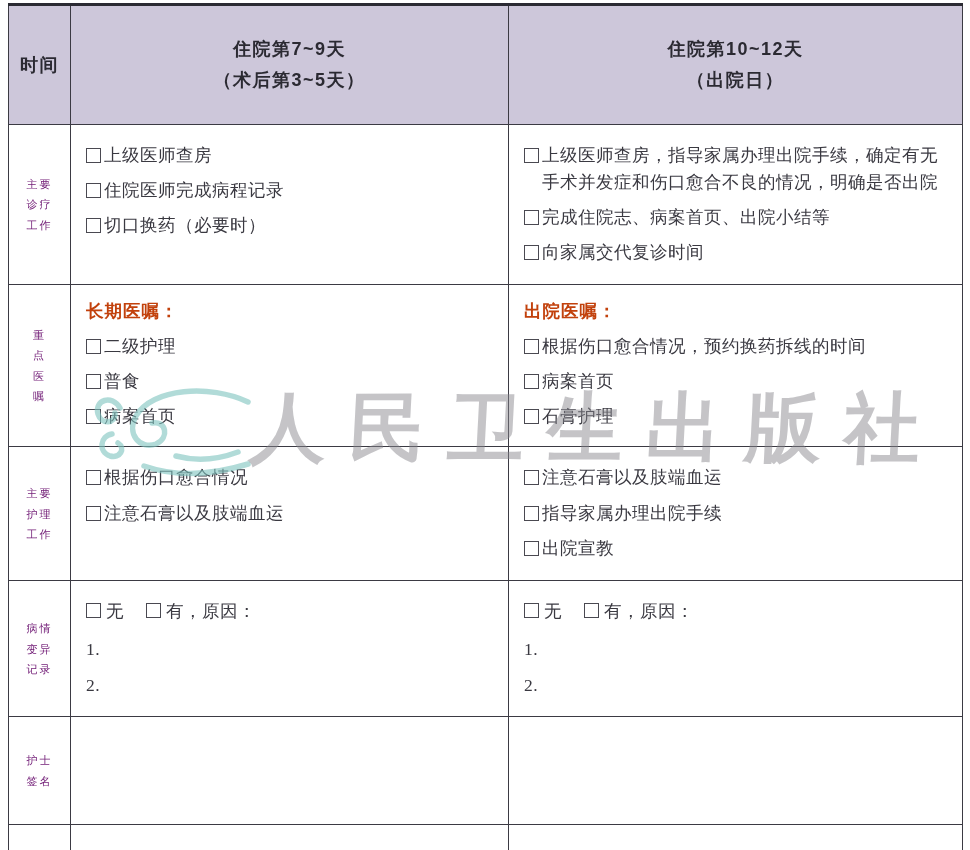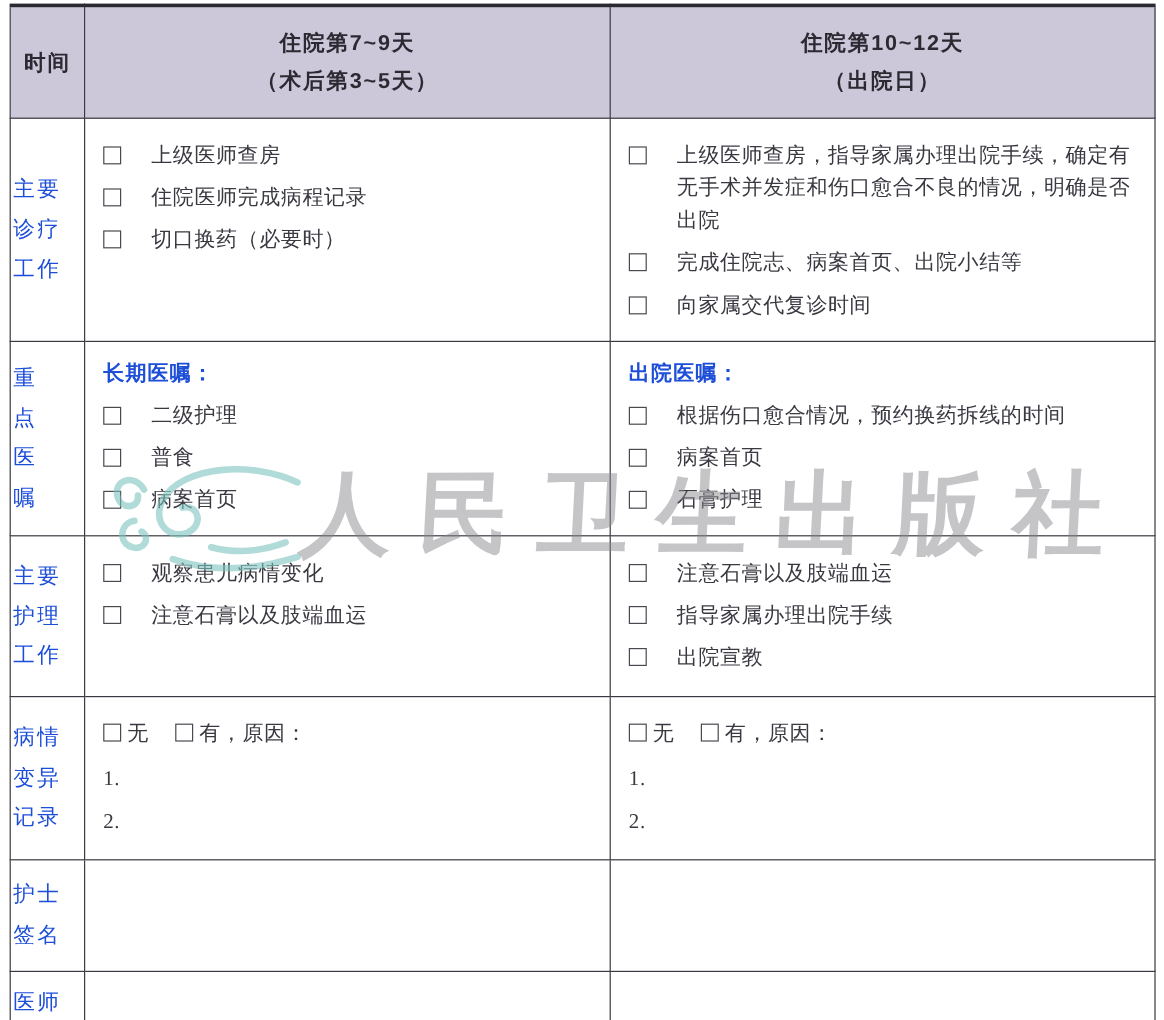--- a/index.html
+++ b/index.html
@@ -13,53 +13,53 @@
     position:absolute;left:8px;top:3px;width:954px;
     border-collapse:collapse;table-layout:fixed;
     border-top:3.4px solid #2b2a33;
     border-bottom:3.4px solid #2b2a33;
   }
   .cp th,.cp td{border:1.6px solid #3b3a43;}
   col.c-label{width:62px;}
   col.c-mid{width:438px;}
   col.c-right{width:454px;}
   
-  tr.header-row{height:94px;}
+  tr.header-row{height:120px;}
   tr.header-row th{
     background:#cdc7da;
     font-family:"Liberation Sans","DejaVu Sans",sans-serif;
     font-weight:bold;font-size:18px;letter-spacing:1.5px;
     color:#2b2a32;text-align:center;vertical-align:middle;
     line-height:1.7;
   }
   
   .row-main-treatment{height:160px;}
   .row-key-orders{height:147px;}
   .row-main-nursing{height:134px;}
   .row-variation-record{height:127px;margin-left:37px;}
-  .row-nurse-signature{height:93px;}
+  .row-nurse-signature{height:108px;}
   .row-doctor-signature{height:87px;}
   td.label-cell{
-    text-align:left;vertical-align:middle;
-    font-size:18px;letter-spacing:2px;line-height:1.85;
-    padding:4px 2px;color:#1d4ed8;
+    text-align:center;vertical-align:middle;
+    font-size:11px;letter-spacing:2px;line-height:1.85;
+    padding:4px 2px;color:#701a75;
   }
   td.content-cell{
     vertical-align:top;padding:11px 12px 8px 15px;
     font-size:17.5px;letter-spacing:.5px;color:#3a3941;
   }
-  .item{display:flex;align-items:flex-start;gap:25px;line-height:1.55;margin:6px 0 8px;}
+  .item{display:flex;align-items:flex-start;gap:3px;line-height:1.55;margin:6px 0 8px;}
   .cbx{
     flex:0 0 13px;width:13px;height:13px;margin-top:6px;
     border:1.7px solid #4a4951;background:transparent;
   }
   .item-heading{
     font-family:"Liberation Sans","DejaVu Sans",sans-serif;
     font-weight:bold;font-size:17.5px;letter-spacing:1px;
-    margin:3px 0 10px;color:#1d4ed8;
+    margin:3px 0 10px;color:#c2410c;
   }
   .variance-line{gap:22px;margin-bottom:10px;}
   .variance-group{display:inline-flex;align-items:flex-start;gap:5px;}
   .variance-group .cbx{margin-top:5px;}
   .plain-line{display:block;margin:4px 0 10px;line-height:1.5;}
   
   .watermark{position:absolute;left:0;top:376px;width:970px;height:116px;pointer-events:none;z-index:6;}
   .wm-logo{position:absolute;left:90px;top:6px;opacity:.6;}
   .wm-text{
     position:absolute;left:250px;top:2px;white-space:nowrap;
@@ -168,21 +168,21 @@
       </tr>
       <tr class="body-row row-main-nursing">
         <td class="label-cell">
           <div class="label-line">主要</div>
           <div class="label-line">护理</div>
           <div class="label-line">工作</div>
         </td>
         <td class="content-cell">
           <div class="item checkbox-item">
             <span class="cbx"></span>
-            <span class="item-text">观察患儿病情变化</span>
+            <span class="item-text">根据伤口愈合情况</span>
           </div>
           <div class="item checkbox-item">
             <span class="cbx"></span>
             <span class="item-text">注意石膏以及肢端血运</span>
           </div>
         </td>
         <td class="content-cell">
           <div class="item checkbox-item">
             <span class="cbx"></span>
             <span class="item-text">注意石膏以及肢端血运</span>

